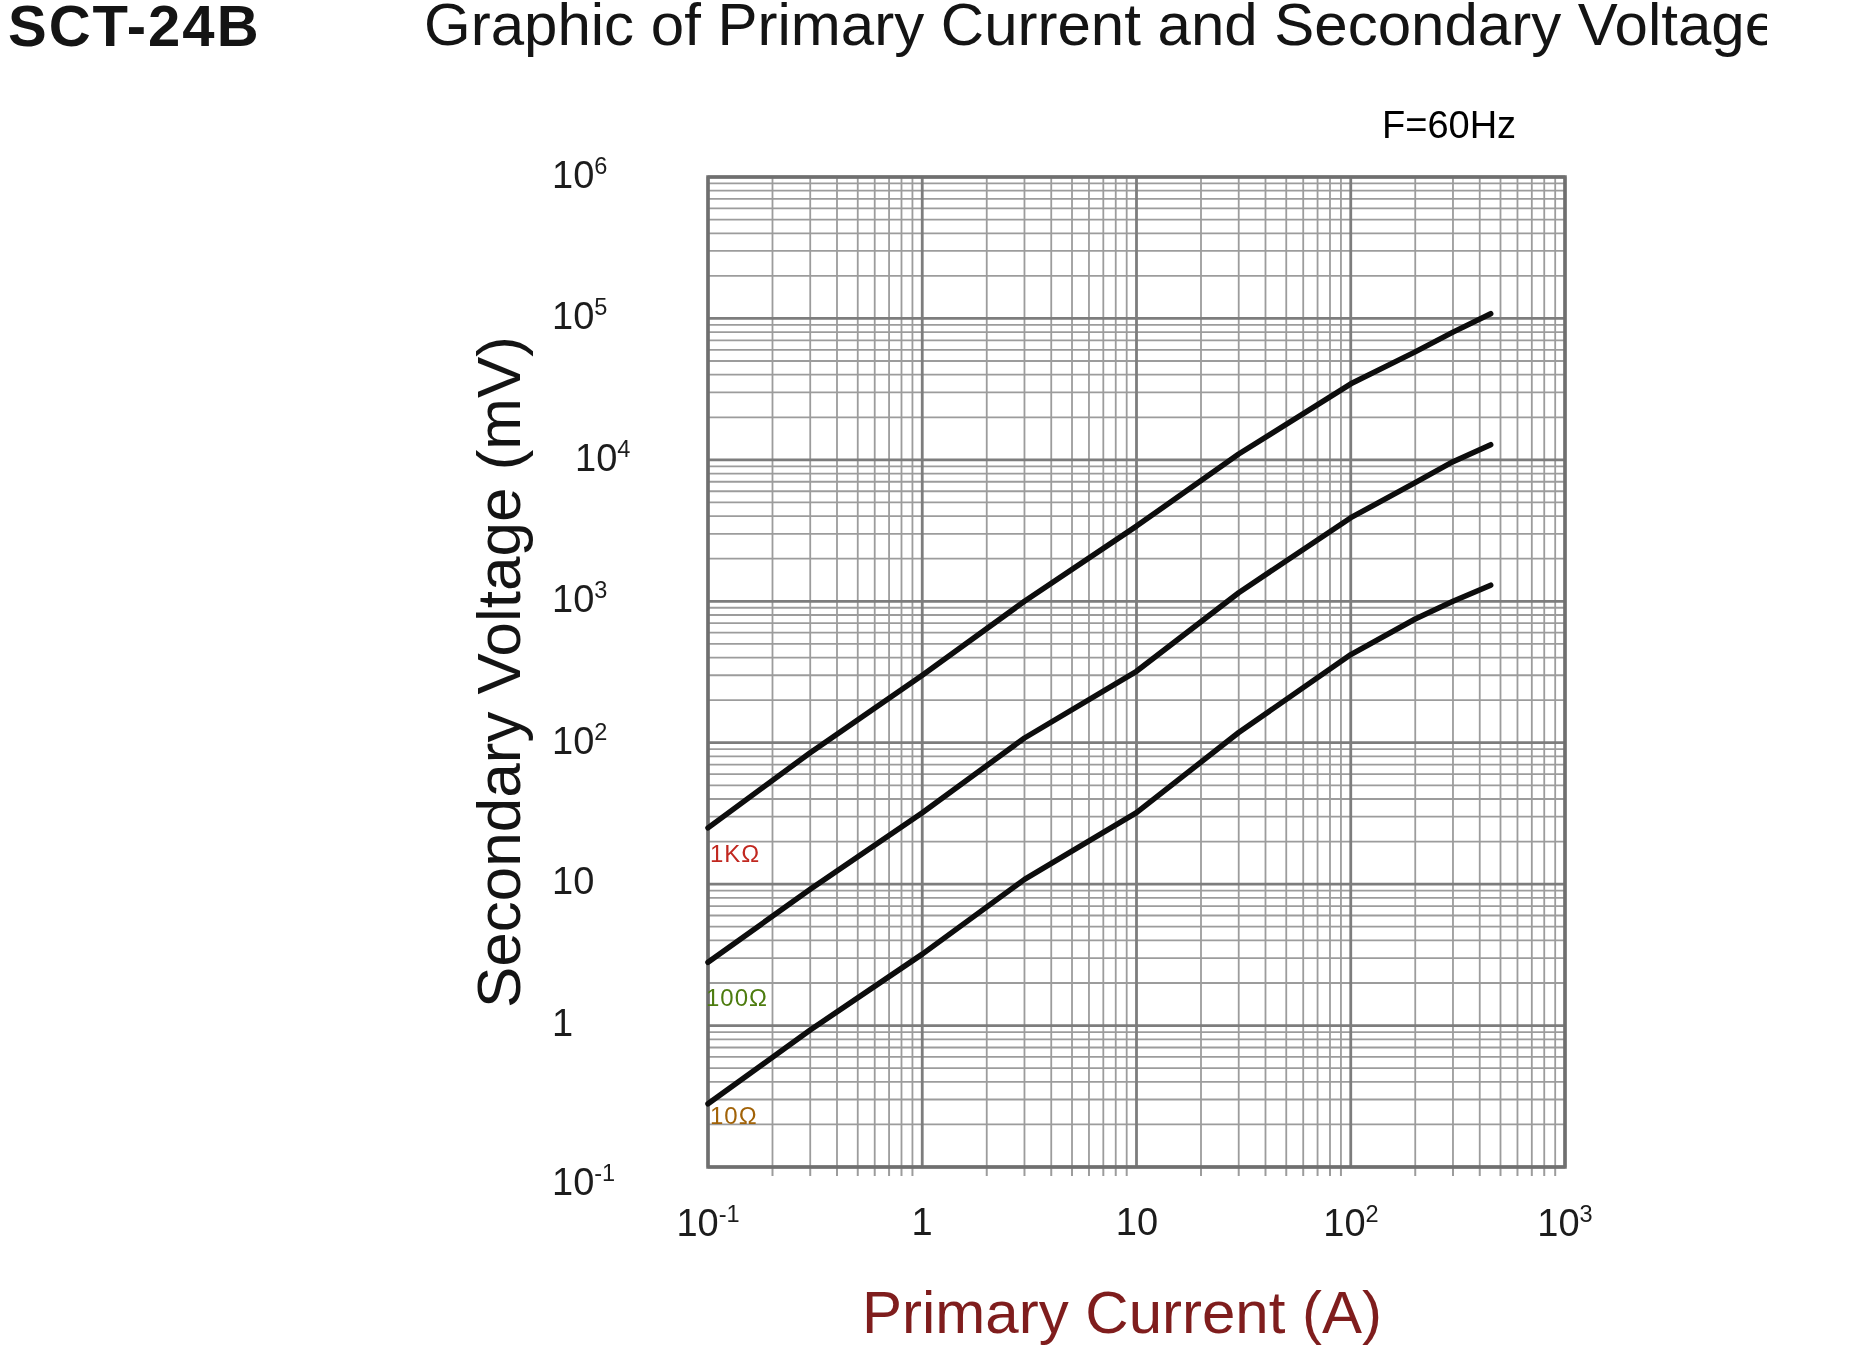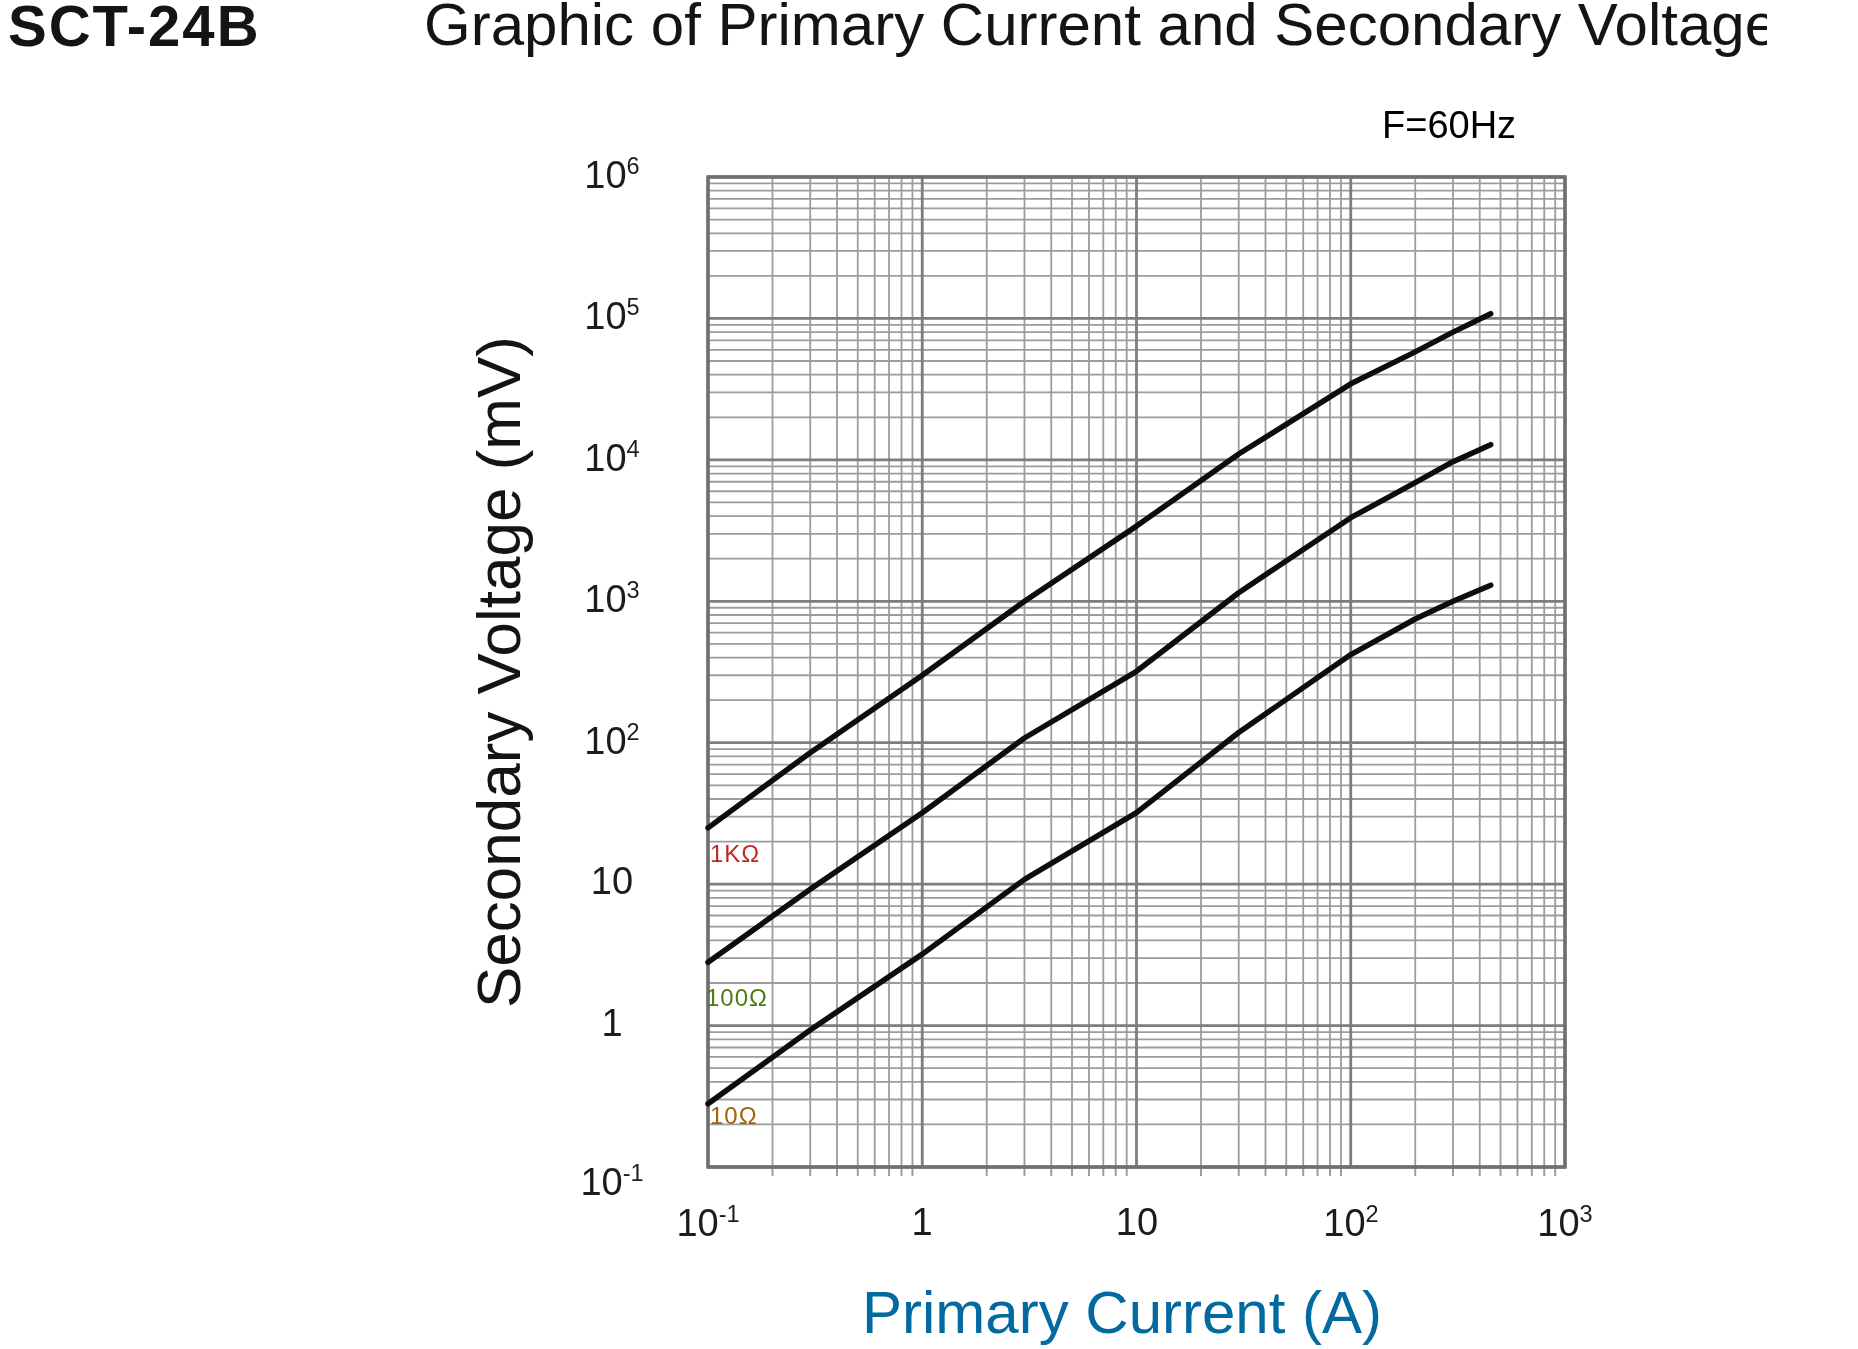--- a/index.html
+++ b/index.html
@@ -29,30 +29,30 @@
   }
   .y-axis-title{
     position:absolute;left:498px;top:672px;
     transform:translate(-50%,-50%) rotate(-90deg);
     font-size:62px;font-weight:400;color:#141414;
     white-space:nowrap;
   }
   .x-axis-title{
     position:absolute;left:1122px;top:1278px;
     transform:translate(-50%,0);
-    font-size:60px;font-weight:400;color:#0369a1;
+    font-size:60px;font-weight:400;color:#7f1d1d;
     white-space:nowrap;
   }
   .tick{
     position:absolute;
     font-size:38px;color:#1c1c1c;line-height:1;
     white-space:nowrap;
   }
   .tick sup{font-size:0.62em;}
-  .ytick{width:120px;text-align:center;}
+  .ytick{width:120px;text-align:left;}
   .xtick{width:140px;text-align:center;}
   .series-label{
     position:absolute;
     font-size:24px;letter-spacing:1px;line-height:1;
     white-space:nowrap;
   }
   svg{position:absolute;overflow:visible;}
 </style>
 </head>
 <body>
@@ -200,21 +200,21 @@
         <line x1="0" y1="989.9999999999999" x2="857" y2="989.9999999999999" stroke="#7d7d7d" stroke-width="2.8"></line>
         <rect x="0" y="0" width="857" height="990" fill="none" stroke="#6f6f6f" stroke-width="3.5"></rect>
         <polyline points="0.0,650.9 102.2,575.7 214.3,498.2 316.5,424.3 428.5,349.1 530.7,277.0 642.8,206.8 707.2,174.9 745.0,155.1 782.7,136.7" fill="none" stroke="#0d0d0d" stroke-width="5.5" stroke-linecap="round" stroke-linejoin="round"></polyline>
         <polyline points="0.0,785.3 102.2,712.3 214.3,635.7 316.5,561.0 428.5,494.3 530.7,415.7 642.8,340.7 707.2,305.6 745.0,284.7 782.7,267.7" fill="none" stroke="#0d0d0d" stroke-width="5.5" stroke-linecap="round" stroke-linejoin="round"></polyline>
         <polyline points="0.0,926.8 102.2,853.0 214.3,777.1 316.5,702.4 428.5,635.7 530.7,555.5 642.8,477.6 707.2,442.0 745.0,424.3 782.7,408.2" fill="none" stroke="#0d0d0d" stroke-width="5.5" stroke-linecap="round" stroke-linejoin="round"></polyline>
       </svg>
     </div>
   <div id="tick-host">
       <div class="tick ytick" style="left:552px;top:155px">10<sup>6</sup></div>
       <div class="tick ytick" style="left:552px;top:296px">10<sup>5</sup></div>
-      <div class="tick ytick" style="left:552px;top:438px">10<sup>4</sup></div>
+      <div class="tick ytick" style="left:575px;top:438px">10<sup>4</sup></div>
       <div class="tick ytick" style="left:552px;top:579px">10<sup>3</sup></div>
       <div class="tick ytick" style="left:552px;top:721px">10<sup>2</sup></div>
       <div class="tick ytick" style="left:552px;top:862px">10</div>
       <div class="tick ytick" style="left:552px;top:1004px">1</div>
       <div class="tick ytick" style="left:552px;top:1162px">10<sup>-1</sup></div>
       <div class="tick xtick" style="left:638px;top:1203px">10<sup>-1</sup></div>
       <div class="tick xtick" style="left:852px;top:1203px">1</div>
       <div class="tick xtick" style="left:1067px;top:1203px">10</div>
       <div class="tick xtick" style="left:1281px;top:1203px">10<sup>2</sup></div>
       <div class="tick xtick" style="left:1495px;top:1203px">10<sup>3</sup></div>

